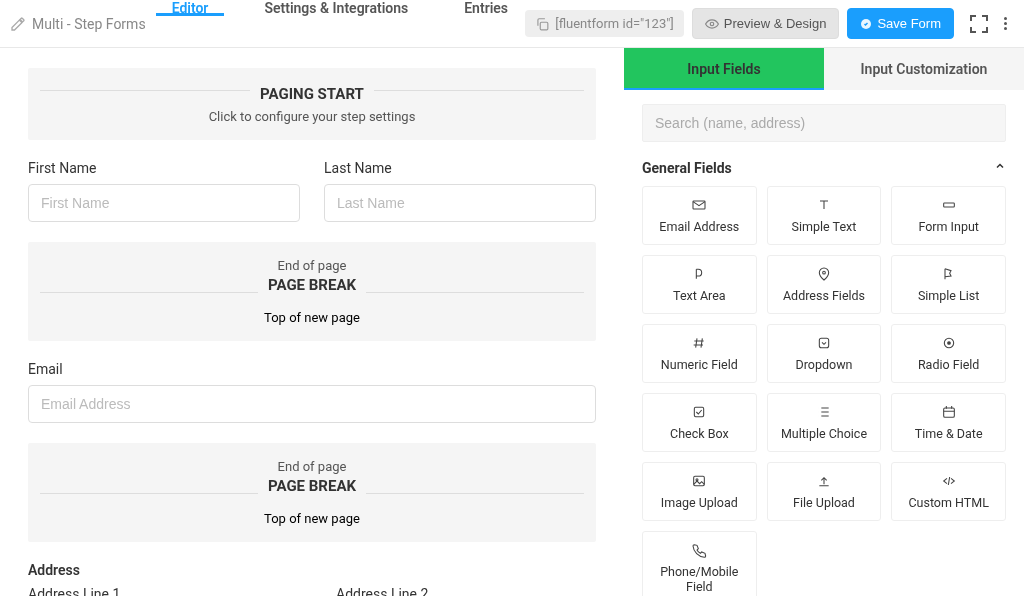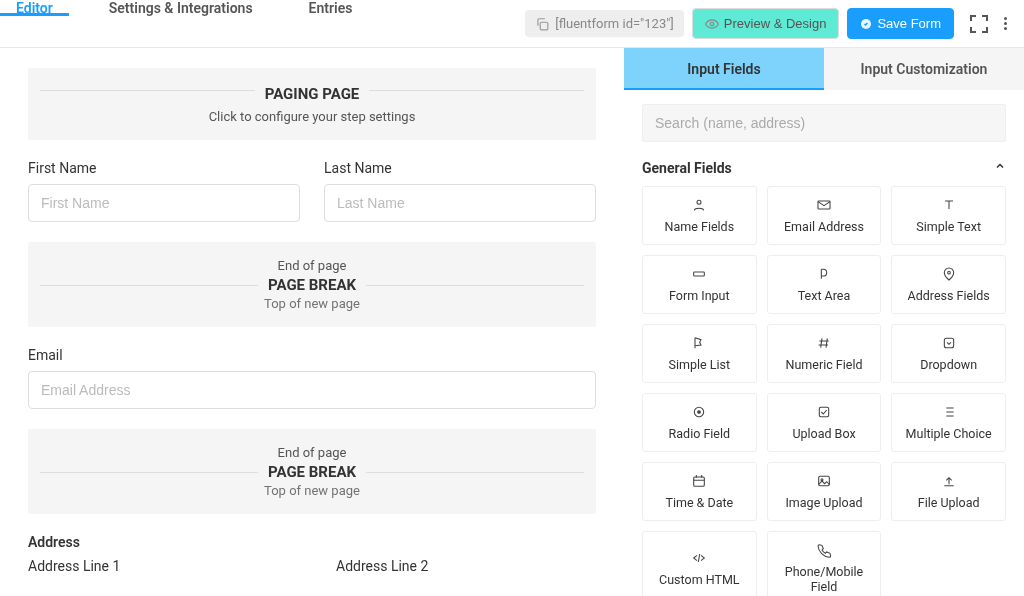--- a/index.html
+++ b/index.html
@@ -45,21 +45,21 @@
     height: 3px; background: #1a9efd;
   }
   .topbar .spacer { flex: 1; }
   .shortcode-box {
     background: #eee; color: #888;
     padding: 6px 10px; border-radius: 4px;
     display: flex; align-items: center; gap: 6px;
     font-size: 13px; margin-right: 8px;
   }
   .btn {
-    border: 1px solid #ddd; background: #5eead4; color: #555;
+    border: 1px solid #ddd; background: #e5e5e5; color: #555;
     padding: 7px 12px; border-radius: 4px; font-size: 13px;
     display: inline-flex; align-items: center; gap: 5px;
     cursor: pointer; margin-right: 8px;
   }
   .btn.primary { background: #1a9efd; color: #fff; border-color: #1a9efd; }
   .sq-icon {
     width: 18px; height: 18px; position: relative;
     cursor: pointer; margin: 0 4px 0 8px;
   }
   .sq-icon span { position: absolute; background: #555; }
@@ -92,21 +92,21 @@
   .block .rule {
     position: absolute; left: 12px; right: 12px; top: 22px;
     border-top: 1px solid #ddd;
   }
   .block .main-title {
     font-weight: 700; color: #333; font-size: 15px;
     background: #f5f5f5; padding: 0 10px; position: relative; display:inline-block;
   }
   .block .sub { font-size: 13px; color: #555; margin-top: 6px; }
   .pagebreak .above { font-size:13px; color:#555; margin-bottom:2px;}
-  .pagebreak .below { font-size:13px; color:#737373; margin-top:2px;}
+  .pagebreak .below { font-size:13px; color:#000000; margin-top:16px;}
   .pagebreak .main-title { font-size:15px; }
   .pagebreak .rule { top: 50%; }
 
   .row { display:flex; gap:24px; margin-bottom: 20px; }
   .col { flex:1; }
   .field-label { font-size: 14px; color: #333; margin-bottom: 8px; display:block; }
   .text-input {
     width:100%; border:1px solid #ddd; border-radius:4px;
     padding:10px 12px; font-size:14px; color:#333;
   }
@@ -115,21 +115,21 @@
   
   .panel {
     width: 400px; border-left: 0; display:flex; flex-direction:column;
   }
   .panel-tabs { display:flex; height:42px; background:#f5f5f5; }
   .panel-tab {
     flex:1; display:flex; align-items:center; justify-content:center;
     font-size:14px; font-weight:600; color:#555; cursor:pointer;
     position:relative;
   }
-  .panel-tab.active { background:#7dd3fc; color:#333; }
+  .panel-tab.active { background:#22c55e; color:#333; }
   .panel-tab.active::after {
     content:""; position:absolute; left:0; right:0; bottom:0; height:2px; background:#1a9efd;
   }
   .panel-body { flex:1; overflow-y:auto; padding: 14px 18px; }
   .search-input {
     width:100%; background:#f6f6f6; border:1px solid #eee; border-radius:2px;
     padding:10px 12px; font-size:14px; color:#a21caf;
   }
   .search-input::placeholder { color:#aaa; }
   .section-header {
@@ -149,20 +149,26 @@
     cursor:pointer; min-height:56px; text-align:center;
   }
   .field-card svg { width:16px; height:16px; stroke:#444; fill:none; stroke-width:1.6; }
   .field-card .label {}
 
 </style>
 </head>
 <body>
 
 <div class="topbar">
+  <div class="title-group">
+    <svg width="16" height="16" viewBox="0 0 24 24" fill="none" stroke="#aaa" stroke-width="2">
+        <path d="M3 17.25V21h3.75L17.8 9.94l-3.75-3.75L3 17.25zM20.7 7.04a1 1 0 0 0 0-1.41l-2.34-2.34a1 1 0 0 0-1.41 0l-1.83 1.83 3.75 3.75 1.83-1.83z"></path>
+      </svg>
+    <span>Multi - Step Forms</span>
+  </div>
   <div class="tabs">
     <div class="tab active">Editor</div>
     <div class="tab">Settings &amp; Integrations</div>
     <div class="tab">Entries</div>
   </div>
   <div class="spacer"></div>
   <div class="shortcode-box">
     <svg width="14" height="14" viewBox="0 0 24 24" fill="none" stroke="#999" stroke-width="2">
         <rect x="9" y="9" width="13" height="13" rx="2"></rect>
         <path d="M5 15V5a2 2 0 0 1 2-2h10"></path>
@@ -199,21 +205,21 @@
       <span></span>
     </div>
 </div>
 
 <div class="main">
 
   <div class="builder">
 
     <div class="block">
       <div class="rule"></div>
-      <div class="main-title">PAGING PAGE</div>
+      <div class="main-title">PAGING START</div>
       <div class="sub">Click to configure your step settings</div>
     </div>
 
     <div class="row">
       <div class="col">
         <label class="field-label">First Name</label>
         <input class="text-input" placeholder="First Name" style="">
       </div>
       <div class="col">
         <label class="field-label">Last Name</label>
@@ -264,27 +270,20 @@
       <div class="section-header">
         <span>General Fields</span>
         <svg class="chev" viewBox="0 0 24 24" fill="none" stroke="#333" stroke-width="3">
             <path d="M6 15l6-6 6 6"></path>
           </svg>
       </div>
 
       <div class="field-grid" id="field-grid">
           <div class="field-card">
             <svg viewBox="0 0 24 24">
-              <circle cx="12" cy="8" r="3"></circle>
-              <path d="M5 20c1-4 13-4 14 0"></path>
-            </svg>
-            <span class="label">Name Fields</span>
-          </div>
-          <div class="field-card">
-            <svg viewBox="0 0 24 24">
               <rect x="3" y="6" width="18" height="12" rx="1"></rect>
               <path d="M3 7l9 6 9-6"></path>
             </svg>
             <span class="label">Email Address</span>
           </div>
           <div class="field-card">
             <svg viewBox="0 0 24 24">
               <path d="M6 6h12M12 6v12"></path>
             </svg>
             <span class="label">Simple Text</span>
@@ -333,21 +332,21 @@
               <circle cx="12" cy="12" r="7"></circle>
               <circle cx="12" cy="12" r="2" fill="#444"></circle>
             </svg>
             <span class="label">Radio Field</span>
           </div>
           <div class="field-card">
             <svg viewBox="0 0 24 24">
               <rect x="5" y="5" width="14" height="14" rx="2"></rect>
               <path d="M8 12l3 3 5-6"></path>
             </svg>
-            <span class="label">Upload Box</span>
+            <span class="label">Check Box</span>
           </div>
           <div class="field-card">
             <svg viewBox="0 0 24 24">
               <path d="M8 6h11M8 12h11M8 18h11M4 6h.01M4 12h.01M4 18h.01"></path>
             </svg>
             <span class="label">Multiple Choice</span>
           </div>
           <div class="field-card">
             <svg viewBox="0 0 24 24">
               <rect x="4" y="6" width="16" height="14" rx="2"></rect>

